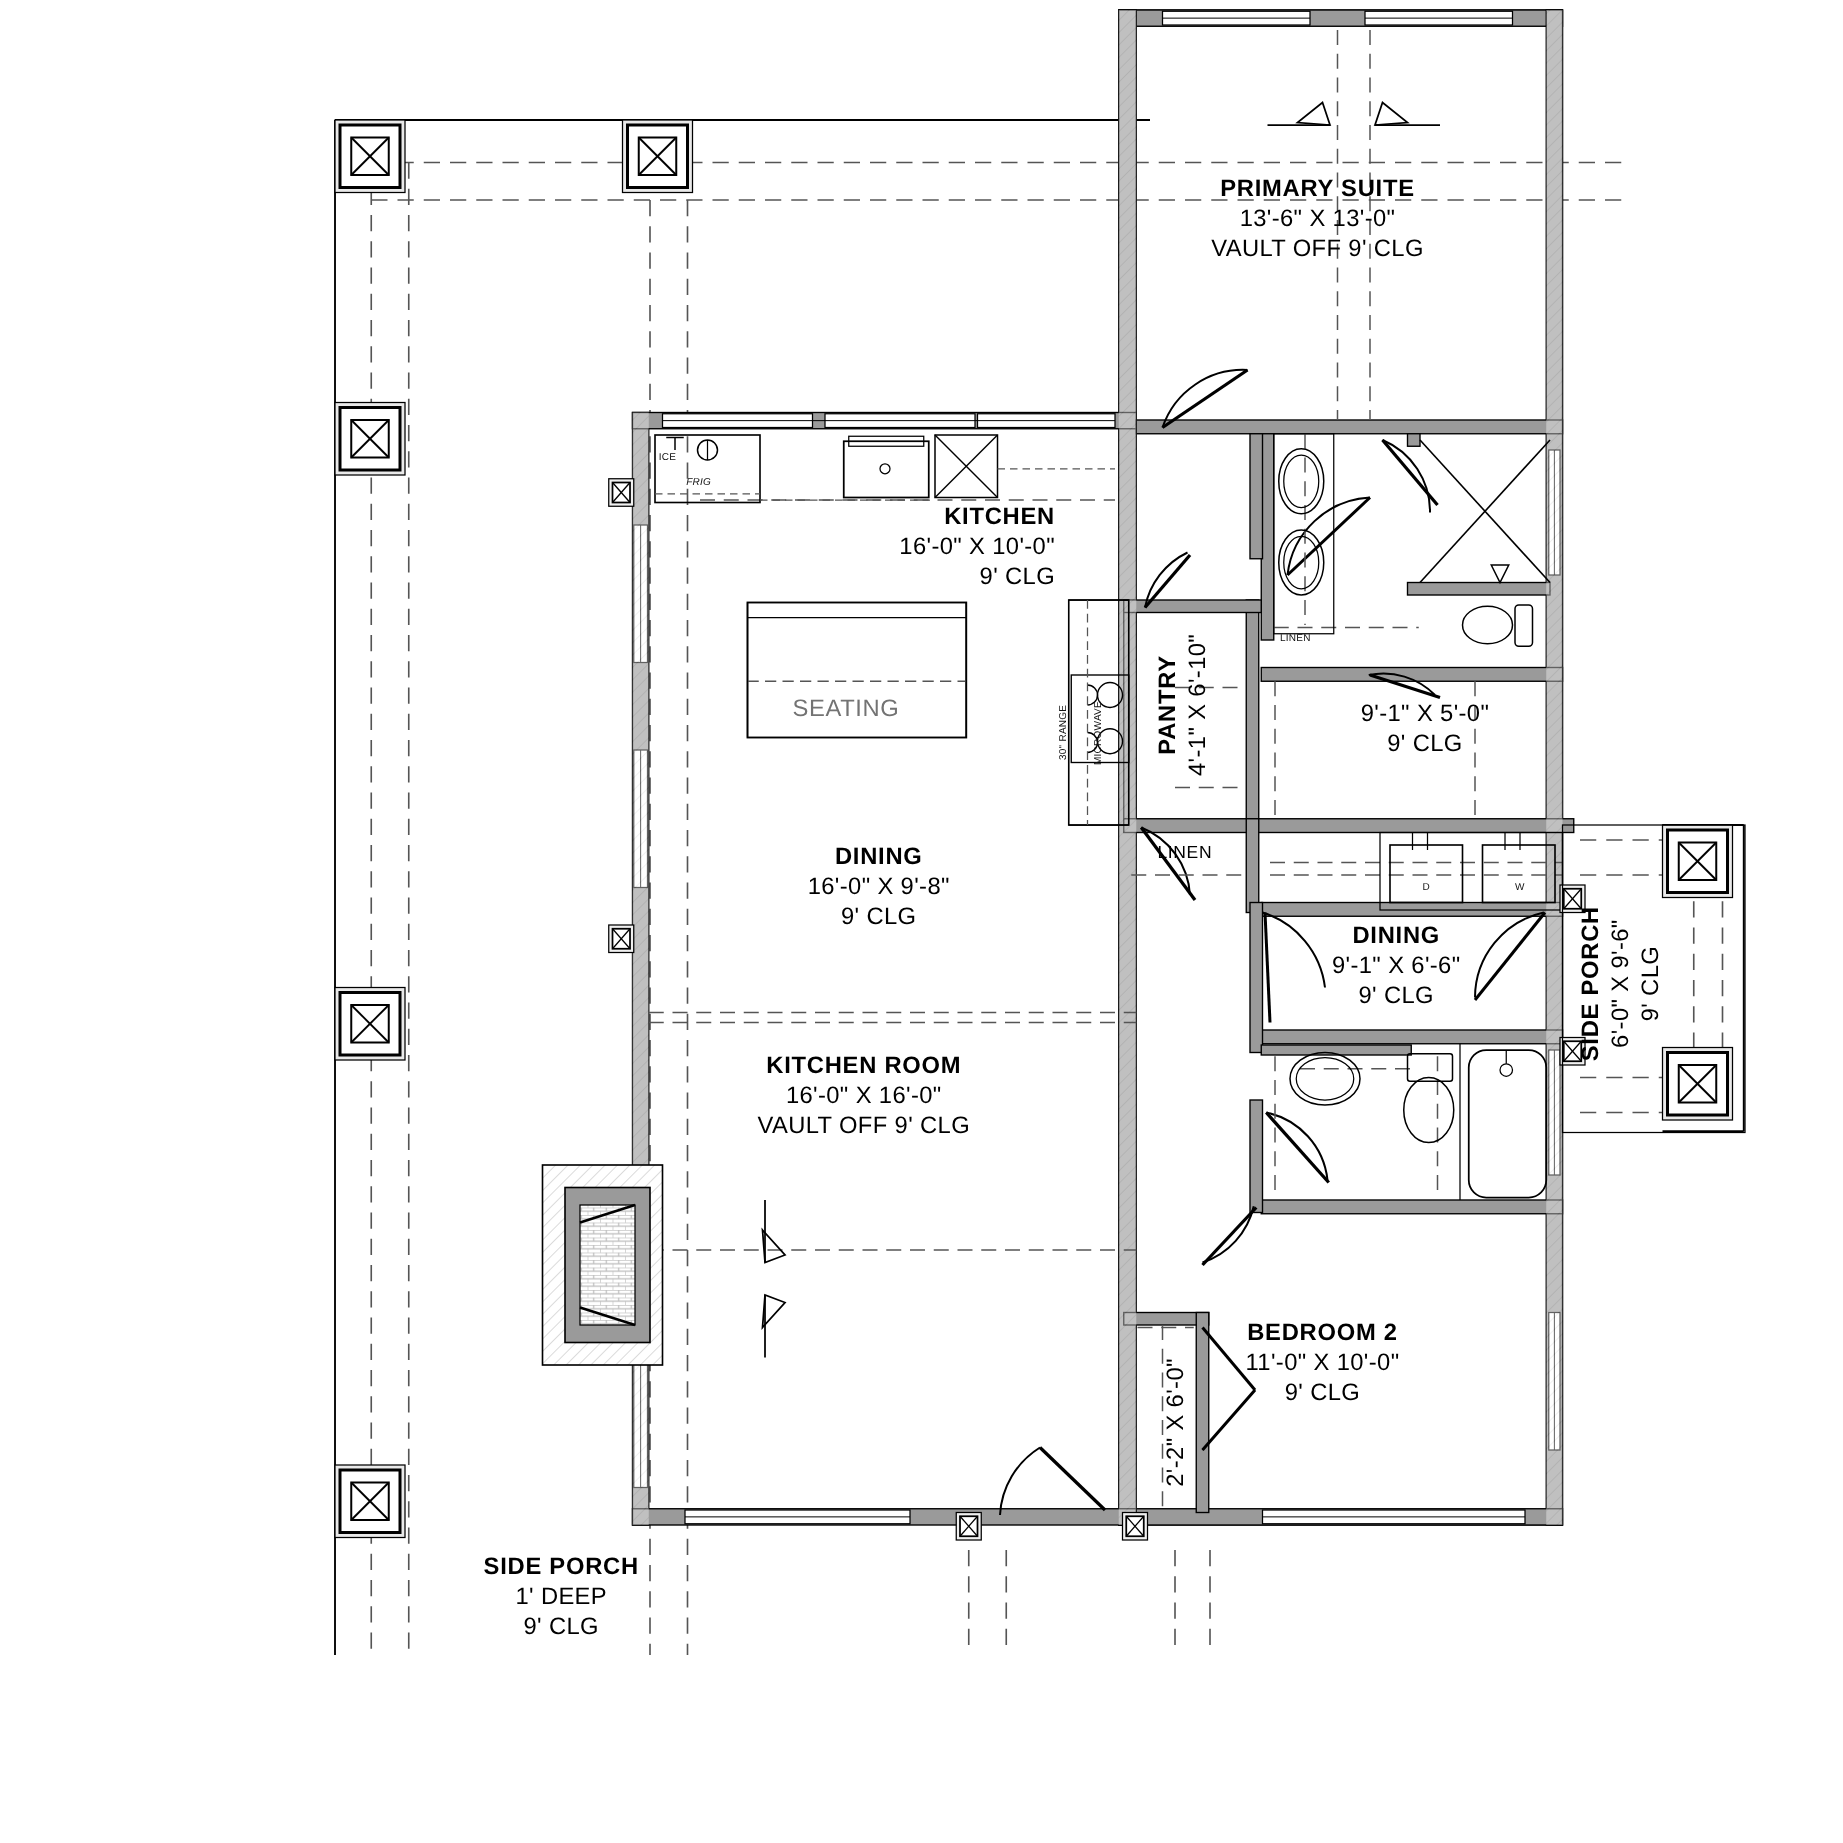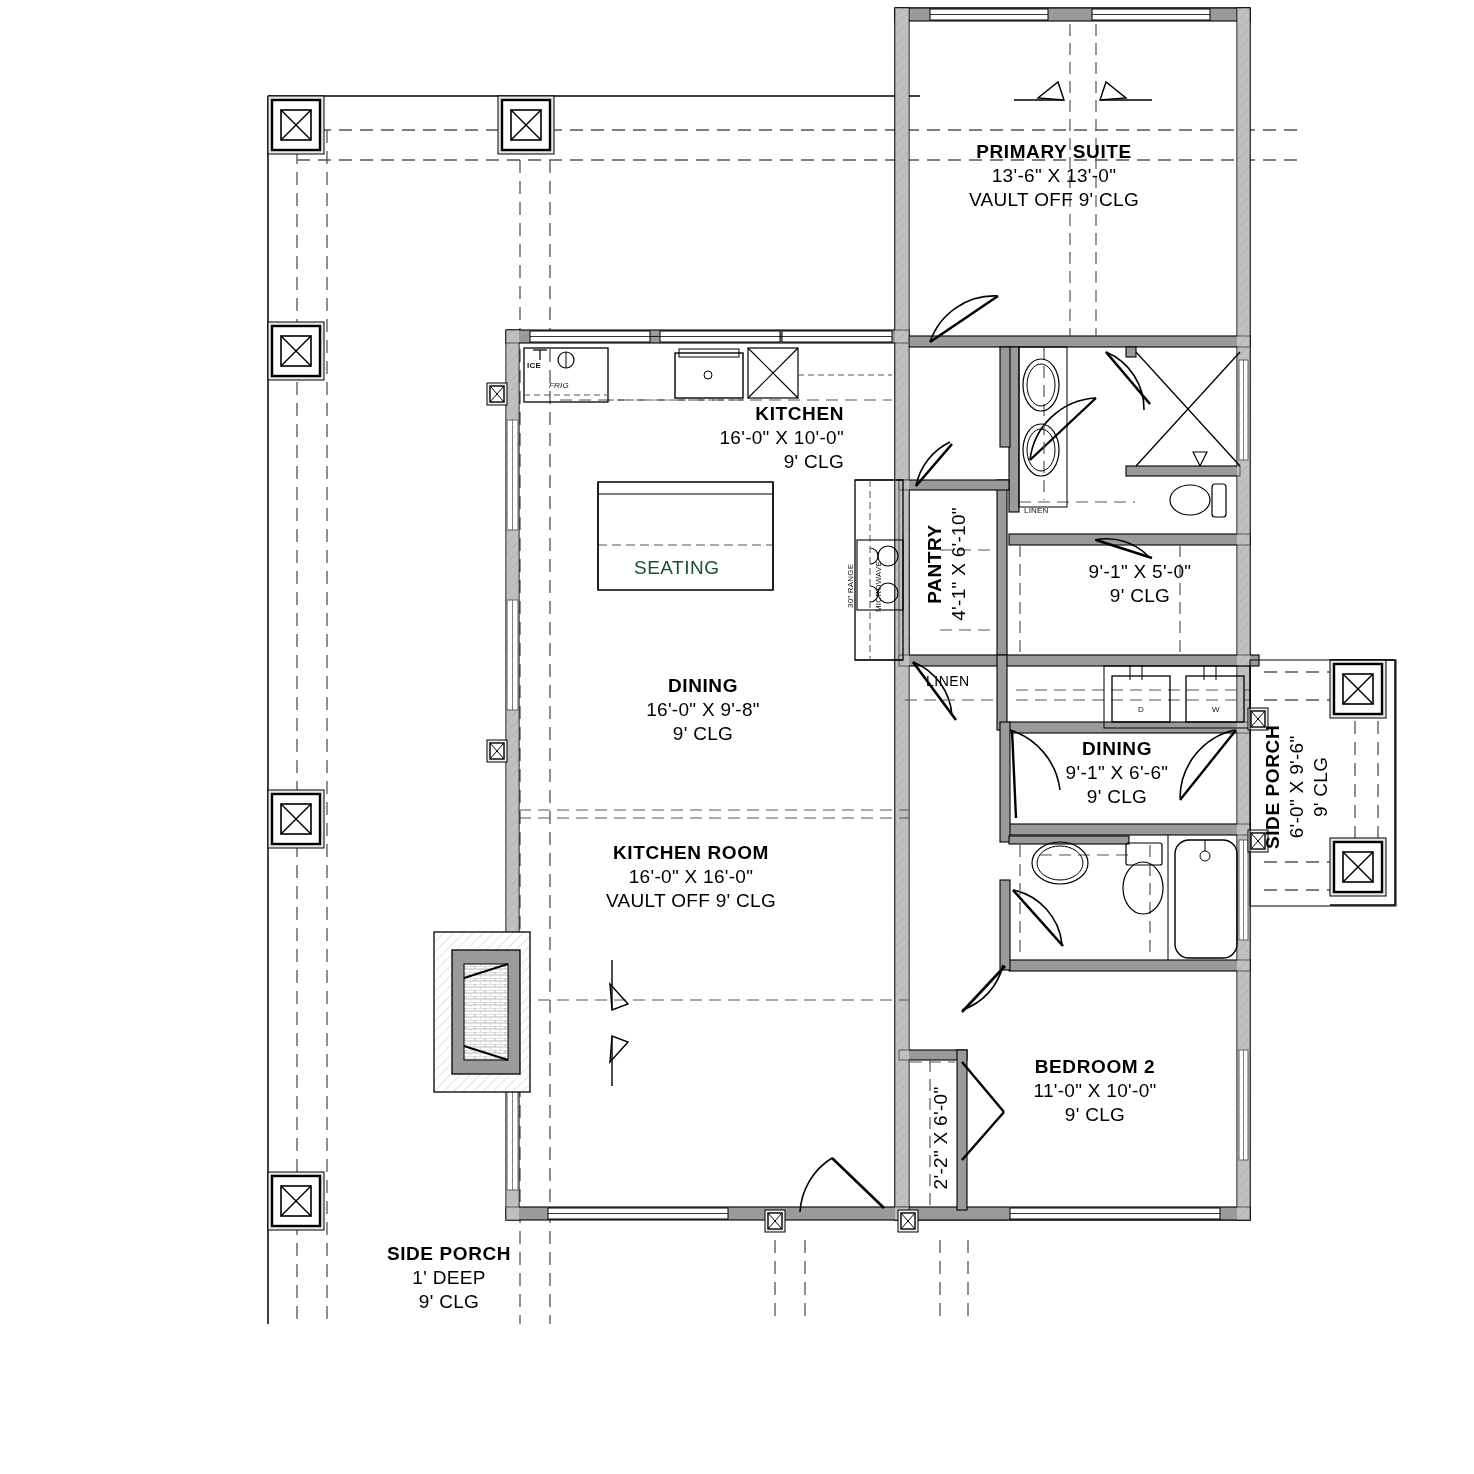--- a/index.html
+++ b/index.html
@@ -10,21 +10,21 @@
 
   .lbl{position:absolute;text-align:center;color:#000;line-height:1.26;white-space:nowrap;
        font-family:"Liberation Sans", sans-serif;}
   .lbl .rm{font-weight:bold;font-size:19px;letter-spacing:.6px;}
   .lbl .dim{font-size:19px;letter-spacing:.3px;}
   .lbl .clg{font-size:19px;letter-spacing:.3px;}
   .lbl.rot90{transform-origin:center center;transform:rotate(-90deg);}
   .tiny{position:absolute;font-size:8px;letter-spacing:.2px;color:#111;white-space:nowrap;}
   .tiny.rot90{transform-origin:left top;transform:rotate(-90deg);}
   .mid{position:absolute;font-size:14px;color:#000;white-space:nowrap;letter-spacing:.5px;}
-  .seat{position:absolute;font-size:19px;color:#14532d;white-space:nowrap;letter-spacing:.5px;}
+  .seat{position:absolute;font-size:19px;color:#737373;white-space:nowrap;letter-spacing:.5px;}
 </style>
 </head>
 <body>
 
 <div id="plan-root">
 
 <svg id="plan-svg" viewBox="0 0 1474 1474" xmlns="http://www.w3.org/2000/svg">
   <defs>
     <pattern id="hatch" width="7" height="7" patternUnits="userSpaceOnUse" patternTransform="rotate(45)">
       <rect width="7" height="7" fill="#ffffff"></rect>
@@ -408,39 +408,39 @@
   <div class="dim">9'-1" X 6'-6"</div>
   <div class="clg">9' CLG</div>
 </div>
 
 <div class="lbl rot90" style="left:1197px;top:751px;width:200px;">
   <div class="rm">SIDE PORCH</div>
   <div class="dim">6'-0" X 9'-6"</div>
   <div class="clg">9' CLG</div>
 </div>
 
-<div class="lbl" style="left:995px;top:1055px;width:200px;">
+<div class="lbl" style="left:958px;top:1055px;width:200px;">
   <div class="rm">BEDROOM 2</div>
   <div class="dim">11'-0" X 10'-0"</div>
   <div class="clg">9' CLG</div>
 </div>
 
 <div class="lbl rot90" style="left:861px;top:1126px;width:160px;">
   <div class="dim">2'-2" X 6'-0"</div>
 </div>
 
 <div class="lbl" style="left:349px;top:1242px;width:200px;">
   <div class="rm">SIDE PORCH</div>
   <div class="dim">1' DEEP</div>
   <div class="clg">9' CLG</div>
 </div>
 
 <div class="seat" style="left:634px;top:557px;">SEATING</div>
 <div class="tiny" style="left:1024px;top:506px;">LINEN</div>
 <div class="mid" style="left:926px;top:673px;">LINEN</div>
-<div class="tiny" style="left:527px;top:361px;font-weight:bold;">ICE</div>
+<div class="tiny" style="left:527px;top:361px;">ICE</div>
 <div class="tiny" style="left:549px;top:381px;font-style:italic;">FRIG</div>
 <div class="tiny rot90" style="left:846px;top:608px;">30" RANGE</div>
 <div class="tiny rot90" style="left:874px;top:612px;">MICROWAVE</div>
 <div class="tiny" style="left:1138px;top:705px;">D</div>
 <div class="tiny" style="left:1212px;top:705px;">W</div>
 
 </div>
 
 </body></html>

